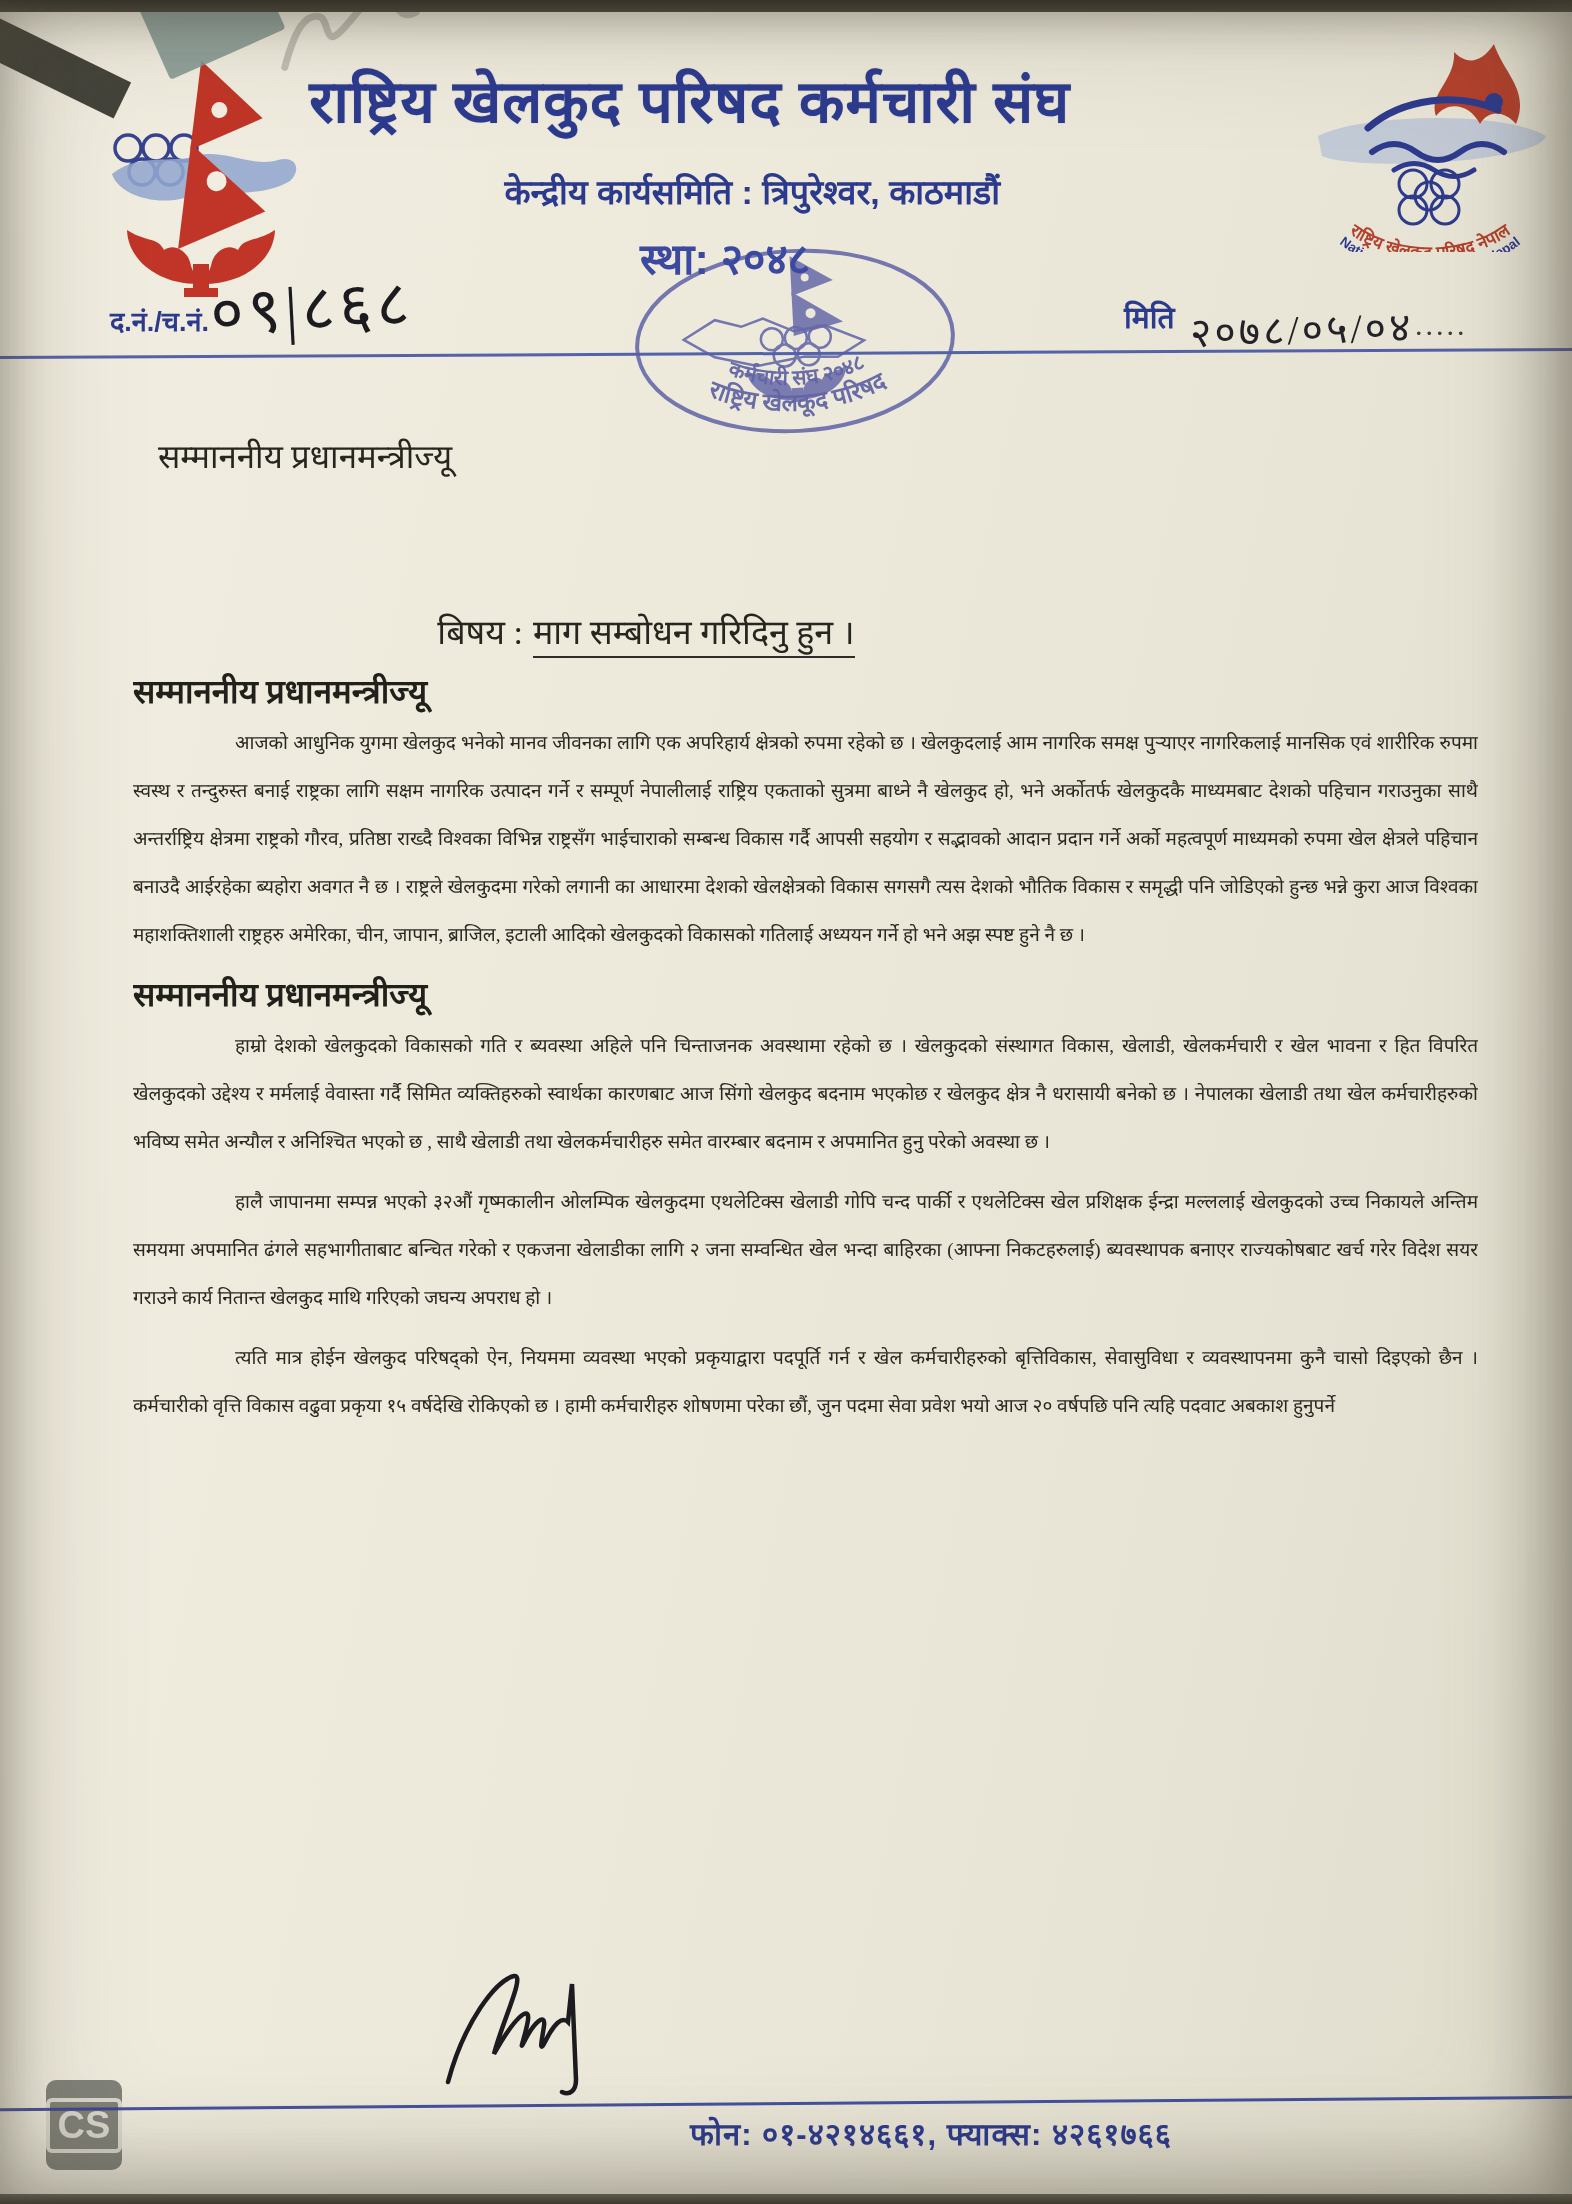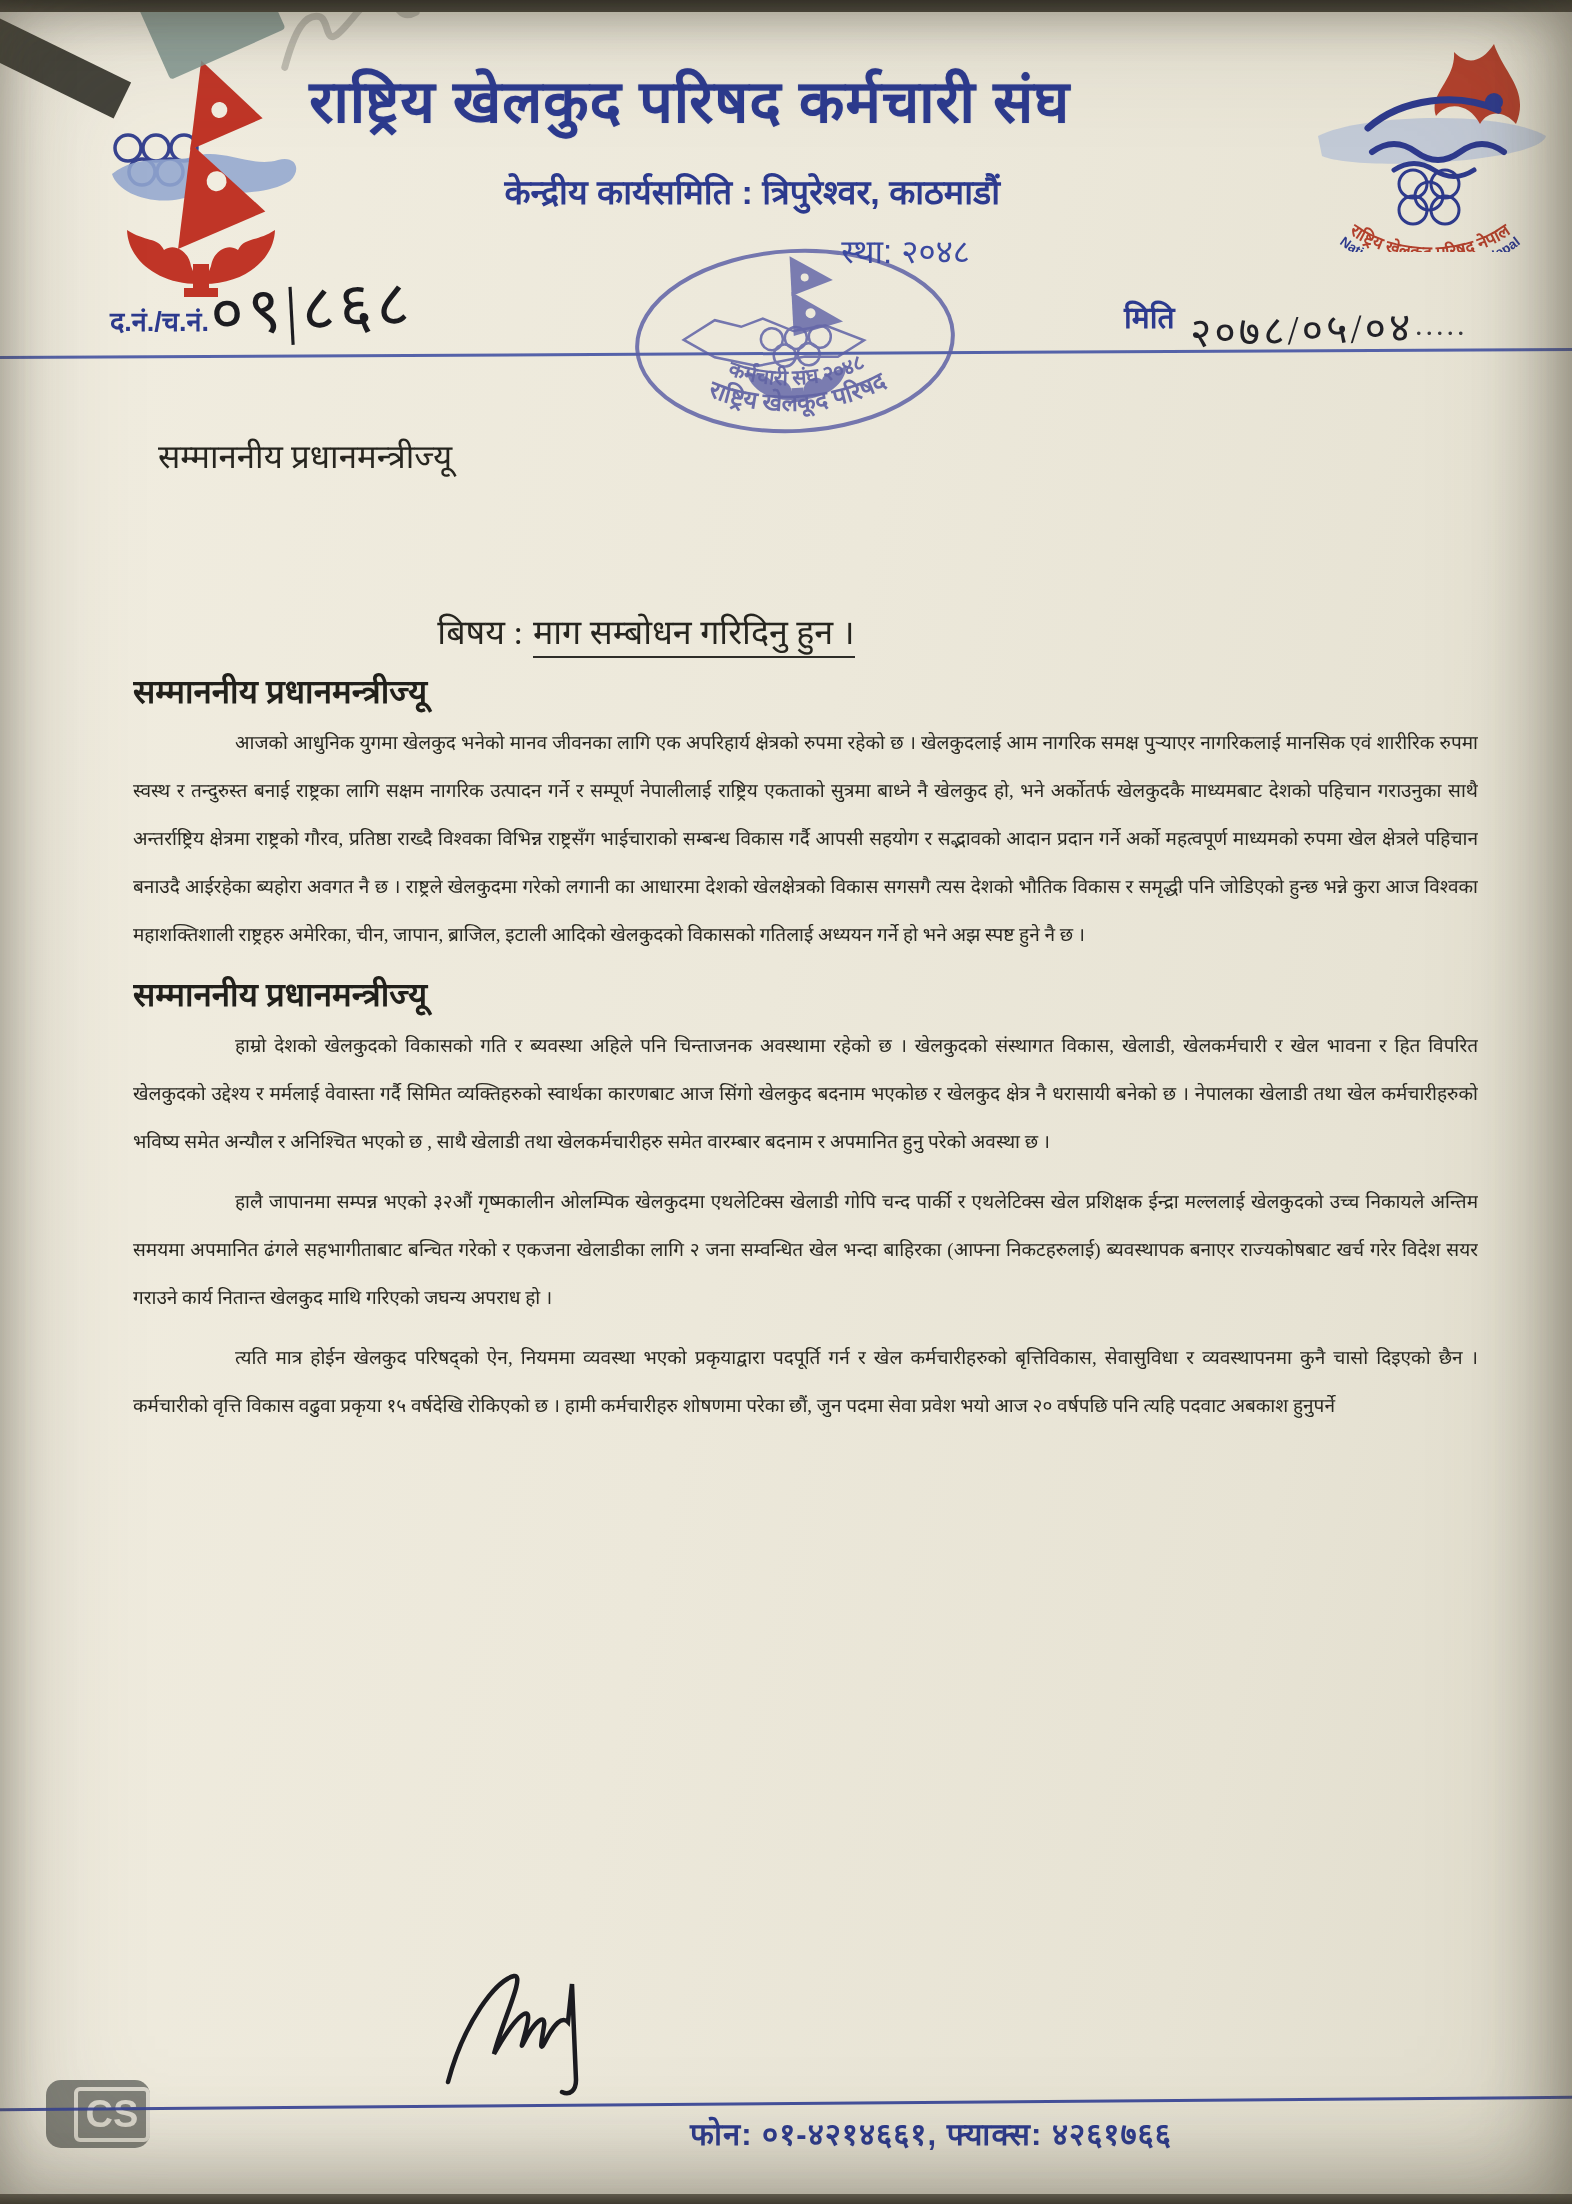--- a/index.html
+++ b/index.html
@@ -20,22 +20,22 @@
   .pencil-scrawl{position:absolute;left:268px;top:-6px;z-index:7;opacity:.4;transform:rotate(-18deg);}
 
   
   .logo-left{position:absolute;left:100px;top:52px;width:210px;height:250px;z-index:2;}
   .logo-right{position:absolute;left:1298px;top:40px;width:262px;height:212px;z-index:2;}
   .title{position:absolute;left:225px;top:70px;width:845px;text-align:right;
     font-family:"Liberation Sans", sans-serif;font-weight:bold;font-size:59px;line-height:1.1;
     color:#2c3a8e;letter-spacing:1px;z-index:2;text-shadow:0 0 1px rgba(44,58,142,.5);}
   .subtitle{position:absolute;left:320px;top:168px;width:680px;text-align:right;
     font-family:"Liberation Sans", sans-serif;font-weight:bold;font-size:34px;color:#2c3a8e;z-index:2;}
-  .sta{position:absolute;left:640px;top:228px;width:330px;text-align:right;
-    font-family:"Liberation Sans", sans-serif;font-weight:normal;font-size:33px;color:#3b49a0;z-index:3;}
+  .sta{position:absolute;left:640px;top:228px;width:330px;text-align:left;
+    font-family:"Liberation Sans", sans-serif;font-weight:bold;font-size:43px;color:#3b49a0;z-index:3;}
 
   
   .ref-label{position:absolute;left:110px;top:302px;font-family:"Liberation Sans", sans-serif;
     font-weight:bold;font-size:27px;color:#2c3a8e;z-index:2;}
   .ref-value{position:absolute;left:210px;top:262px;font-size:64px;color:#1c1c20;
     transform:rotate(-3deg);z-index:3;letter-spacing:4px;}
   .rule-top{position:absolute;left:0;top:352px;width:1572px;border-top:3px solid rgba(58,74,160,.85);
     transform:rotate(-.3deg);z-index:1;}
   .date-label{position:absolute;left:1124px;top:296px;font-family:Liberation Mono, monospace;
     font-weight:bold;font-size:30px;color:#2c3a8e;z-index:2;}
@@ -53,22 +53,22 @@
   .content p{margin:0 0 12px 0;font-size:19px;line-height:48px;text-align:justify;text-indent:102px;color:#282720;}
   .signature{position:absolute;left:430px;top:1962px;z-index:4;}
 
   
   .rule-bottom{position:absolute;left:0;top:2102px;width:1580px;border-top:3.5px solid rgba(51,64,150,.9);
     transform:rotate(-.45deg);z-index:4;}
   .footer-contact{position:absolute;left:690px;top:2112px;font-family:"Liberation Sans", sans-serif;
     font-weight:bold;font-size:31px;color:#2c3a8e;z-index:5;letter-spacing:1px;}
 
   
-  .cs-badge{position:absolute;left:46px;top:2080px;width:76px;height:68px;background:#75766f;
-    border-radius:15px;z-index:3;display:flex;align-items:center;justify-content:center;opacity:.9;padding-left:28px;}
+  .cs-badge{position:absolute;left:46px;top:2080px;width:76px;height:90px;background:#75766f;
+    border-radius:10px;z-index:3;display:flex;align-items:center;justify-content:center;opacity:.9;}
   .cs-badge span{color:#dad7cc;font-family:"Liberation Sans", sans-serif;font-weight:bold;font-size:38px;
     border:4px solid #dad7cc;border-radius:6px;padding:2px 8px;}
   .cs-text{position:absolute;left:146px;top:2088px;font-family:"Liberation Sans", sans-serif;
     font-size:62px;color:rgba(150,148,138,.55);letter-spacing:2px;z-index:3;white-space:nowrap;}
 </style>
 </head>
 <body>
 
 <div class="page">
 

